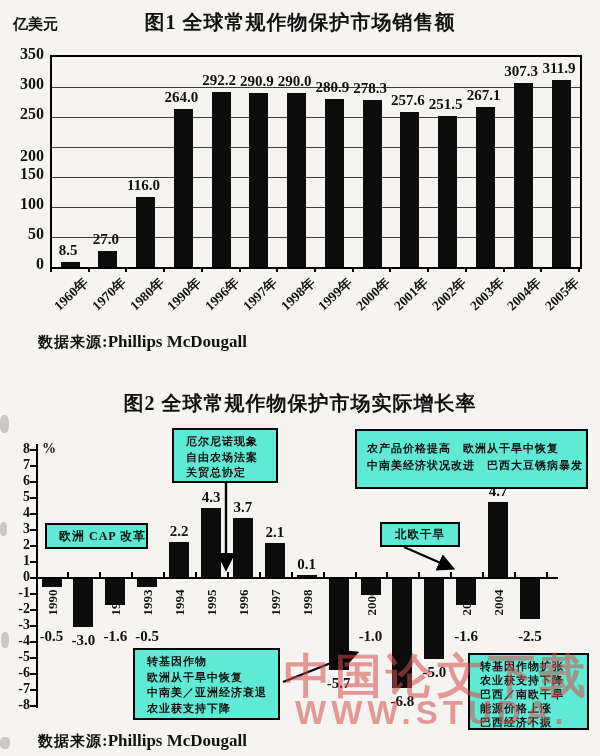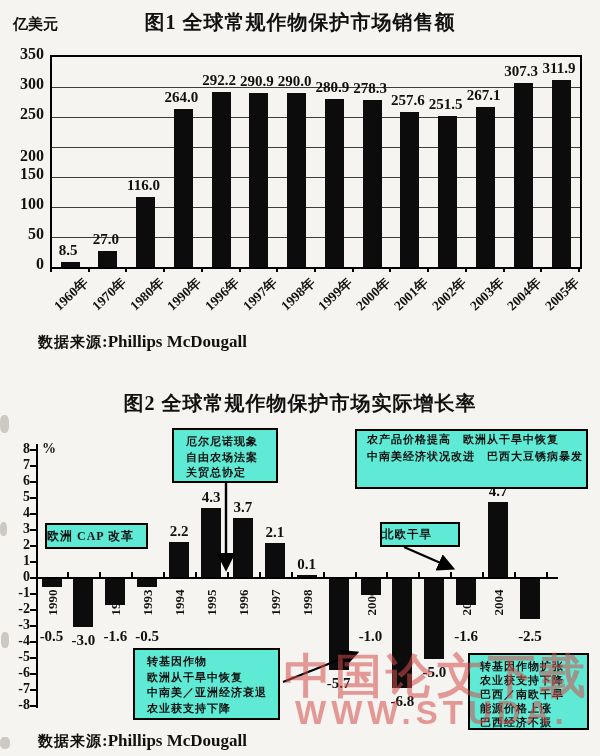--- a/index.html
+++ b/index.html
@@ -27,24 +27,24 @@
   .ytick2{position:absolute;width:6px;height:2px;background:#000;z-index:1;}
   .ylab2{position:absolute;width:22px;text-align:right;font-size:14px;font-weight:bold;}
   .xtick2{position:absolute;width:2px;height:5px;background:#000;z-index:1;}
   .yearlab2{position:absolute;width:44px;height:15px;text-align:center;font-size:13px;font-weight:bold;
             transform:rotate(-90deg);z-index:2;white-space:nowrap;}
   .bar2{position:absolute;width:20px;background:#0c0c0c;z-index:3;}
   .vlab2{position:absolute;width:64px;text-align:center;font-size:15px;font-weight:bold;white-space:nowrap;z-index:5;}
   .ann{position:absolute;border:2px solid #000;background:#5eead4;box-sizing:border-box;
        font-weight:bold;z-index:6;letter-spacing:1px;}
   .ann div{white-space:nowrap;}
-  #ann-cap{left:45px;top:523px;width:103px;height:26px;font-size:12px;text-align:left;line-height:22px;}
+  #ann-cap{left:45px;top:523px;width:103px;height:26px;font-size:12px;text-align:right;line-height:22px;}
   #ann-elnino{left:172px;top:428px;width:106px;height:55px;font-size:11px;line-height:15.5px;padding:4px 0 0 12px;}
-  #ann-recovery{left:355px;top:429px;width:233px;height:60px;font-size:11px;line-height:16.5px;padding:0 0 0 10px;}
-  #ann-nordic{left:380px;top:522px;width:80px;height:25px;font-size:11.5px;text-align:left;line-height:21px;}
+  #ann-recovery{left:355px;top:429px;width:233px;height:60px;font-size:11px;line-height:16.5px;padding:9px 0 0 10px;}
+  #ann-nordic{left:380px;top:522px;width:80px;height:25px;font-size:11.5px;text-align:center;line-height:21px;}
   #ann-gm{left:133px;top:648px;width:147px;height:72px;font-size:11px;line-height:15.5px;padding:4px 0 0 12px;}
   #ann-expansion{left:468px;top:653px;width:121px;height:77px;font-size:11px;line-height:14px;padding:4px 0 0 10px;}
   #arrows{left:0;top:0;width:600px;height:756px;z-index:7;pointer-events:none;}
   
   .wm1{left:284px;top:645px;width:320px;font-size:47px;font-weight:bold;letter-spacing:4px;
        z-index:9;white-space:nowrap;overflow:hidden;font-family:"Liberation Sans",sans-serif;}
   .wm2{left:295px;top:694px;width:310px;font-size:33px;font-weight:bold;letter-spacing:5px;
        z-index:9;white-space:nowrap;overflow:hidden;font-family:"Liberation Sans",sans-serif;}
   .smudge{position:absolute;background:#cdc9c2;border-radius:40%;z-index:0;}
 </style>

